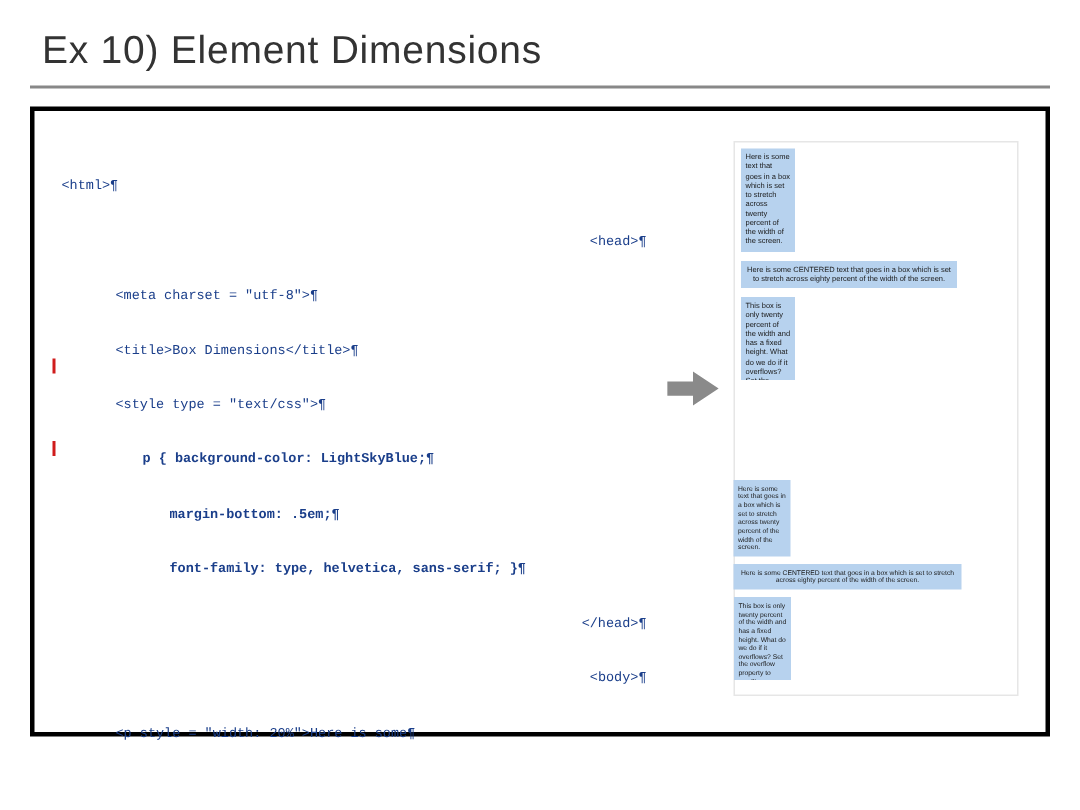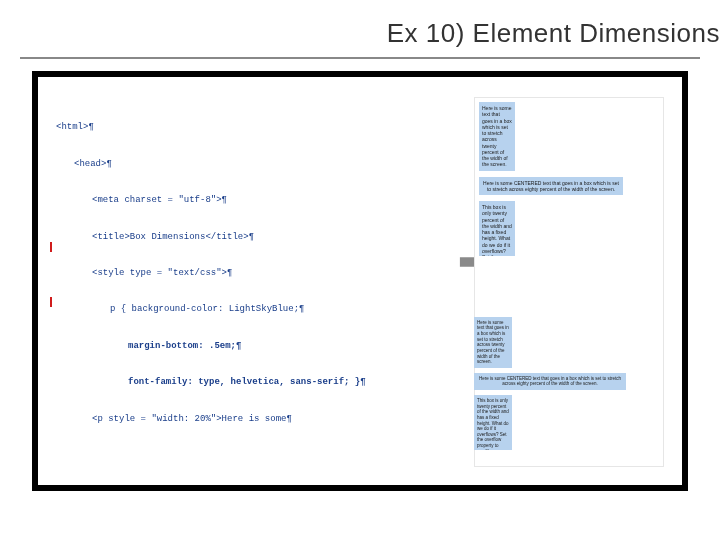--- a/index.html
+++ b/index.html
@@ -10,49 +10,48 @@
     font-family: Arial, Helvetica, sans-serif;
     overflow: hidden;
     position: relative;
   }
   .slide-title {
     font-size: 26px;
     font-weight: 400;
     color: #333;
     padding: 18px 0 8px 28px;
     letter-spacing: 0.5px;
-    text-align: right;
   }
   .title-underline {
     height: 2px;
     background: #888;
     margin: 0 20px 12px 20px;
   }
   .content-area {
     position: relative;
-    margin: 0 32px;
+    margin: 0 20px;
     height: 420px;
-    border: 6px solid #000000;
+    border: 3px solid #000000;
   }
   .code-block {
     position: absolute;
     left: 18px;
     top: 20px;
     width: 390px;
     font-family: "Courier New", monospace;
     font-size: 9px;
     line-height: 1.35;
     color: #1a3e8a;
     white-space: pre;
     filter: blur(0.35px);
   }
   .code-line { display: block; }
-  .indent1 { padding-left: 18px; }
+  .indent1 { padding-left: 18px; text-align: right; }
   .indent2 { padding-left: 36px; }
-  .indent3 { padding-left: 54px; }
+  .indent3 { padding-left: 54px; font-weight: bold; }
   .indent4 { padding-left: 72px; font-weight: bold; }
   .arrow {
     position: absolute;
     left: 420px;
     top: 170px;
     width: 38px;
     height: 30px;
   }
   .arrow svg { width: 100%; height: 100%; }
   .render-panel {
@@ -115,20 +114,22 @@
 
   <div class="code-block">
     <span class="code-line">&lt;html&gt;¶</span>
     <span class="code-line indent1">&lt;head&gt;¶</span>
     <span class="code-line indent2">&lt;meta charset = "utf-8"&gt;¶</span>
     <span class="code-line indent2">&lt;title&gt;Box Dimensions&lt;/title&gt;¶</span>
     <span class="code-line indent2">&lt;style type = "text/css"&gt;¶</span>
     <span class="code-line indent3">p { background-color: LightSkyBlue;¶</span>
     <span class="code-line indent4">margin-bottom: .5em;¶</span>
     <span class="code-line indent4">font-family: type, helvetica, sans-serif; }¶</span>
+    <span class="code-line indent1">&lt;/head&gt;¶</span>
+    <span class="code-line indent1">&lt;body&gt;¶</span>
     <span class="code-line indent2">&lt;p style = "width: 20%"&gt;Here is some¶</span>
     
     
     
     
     
     
     
     
     

